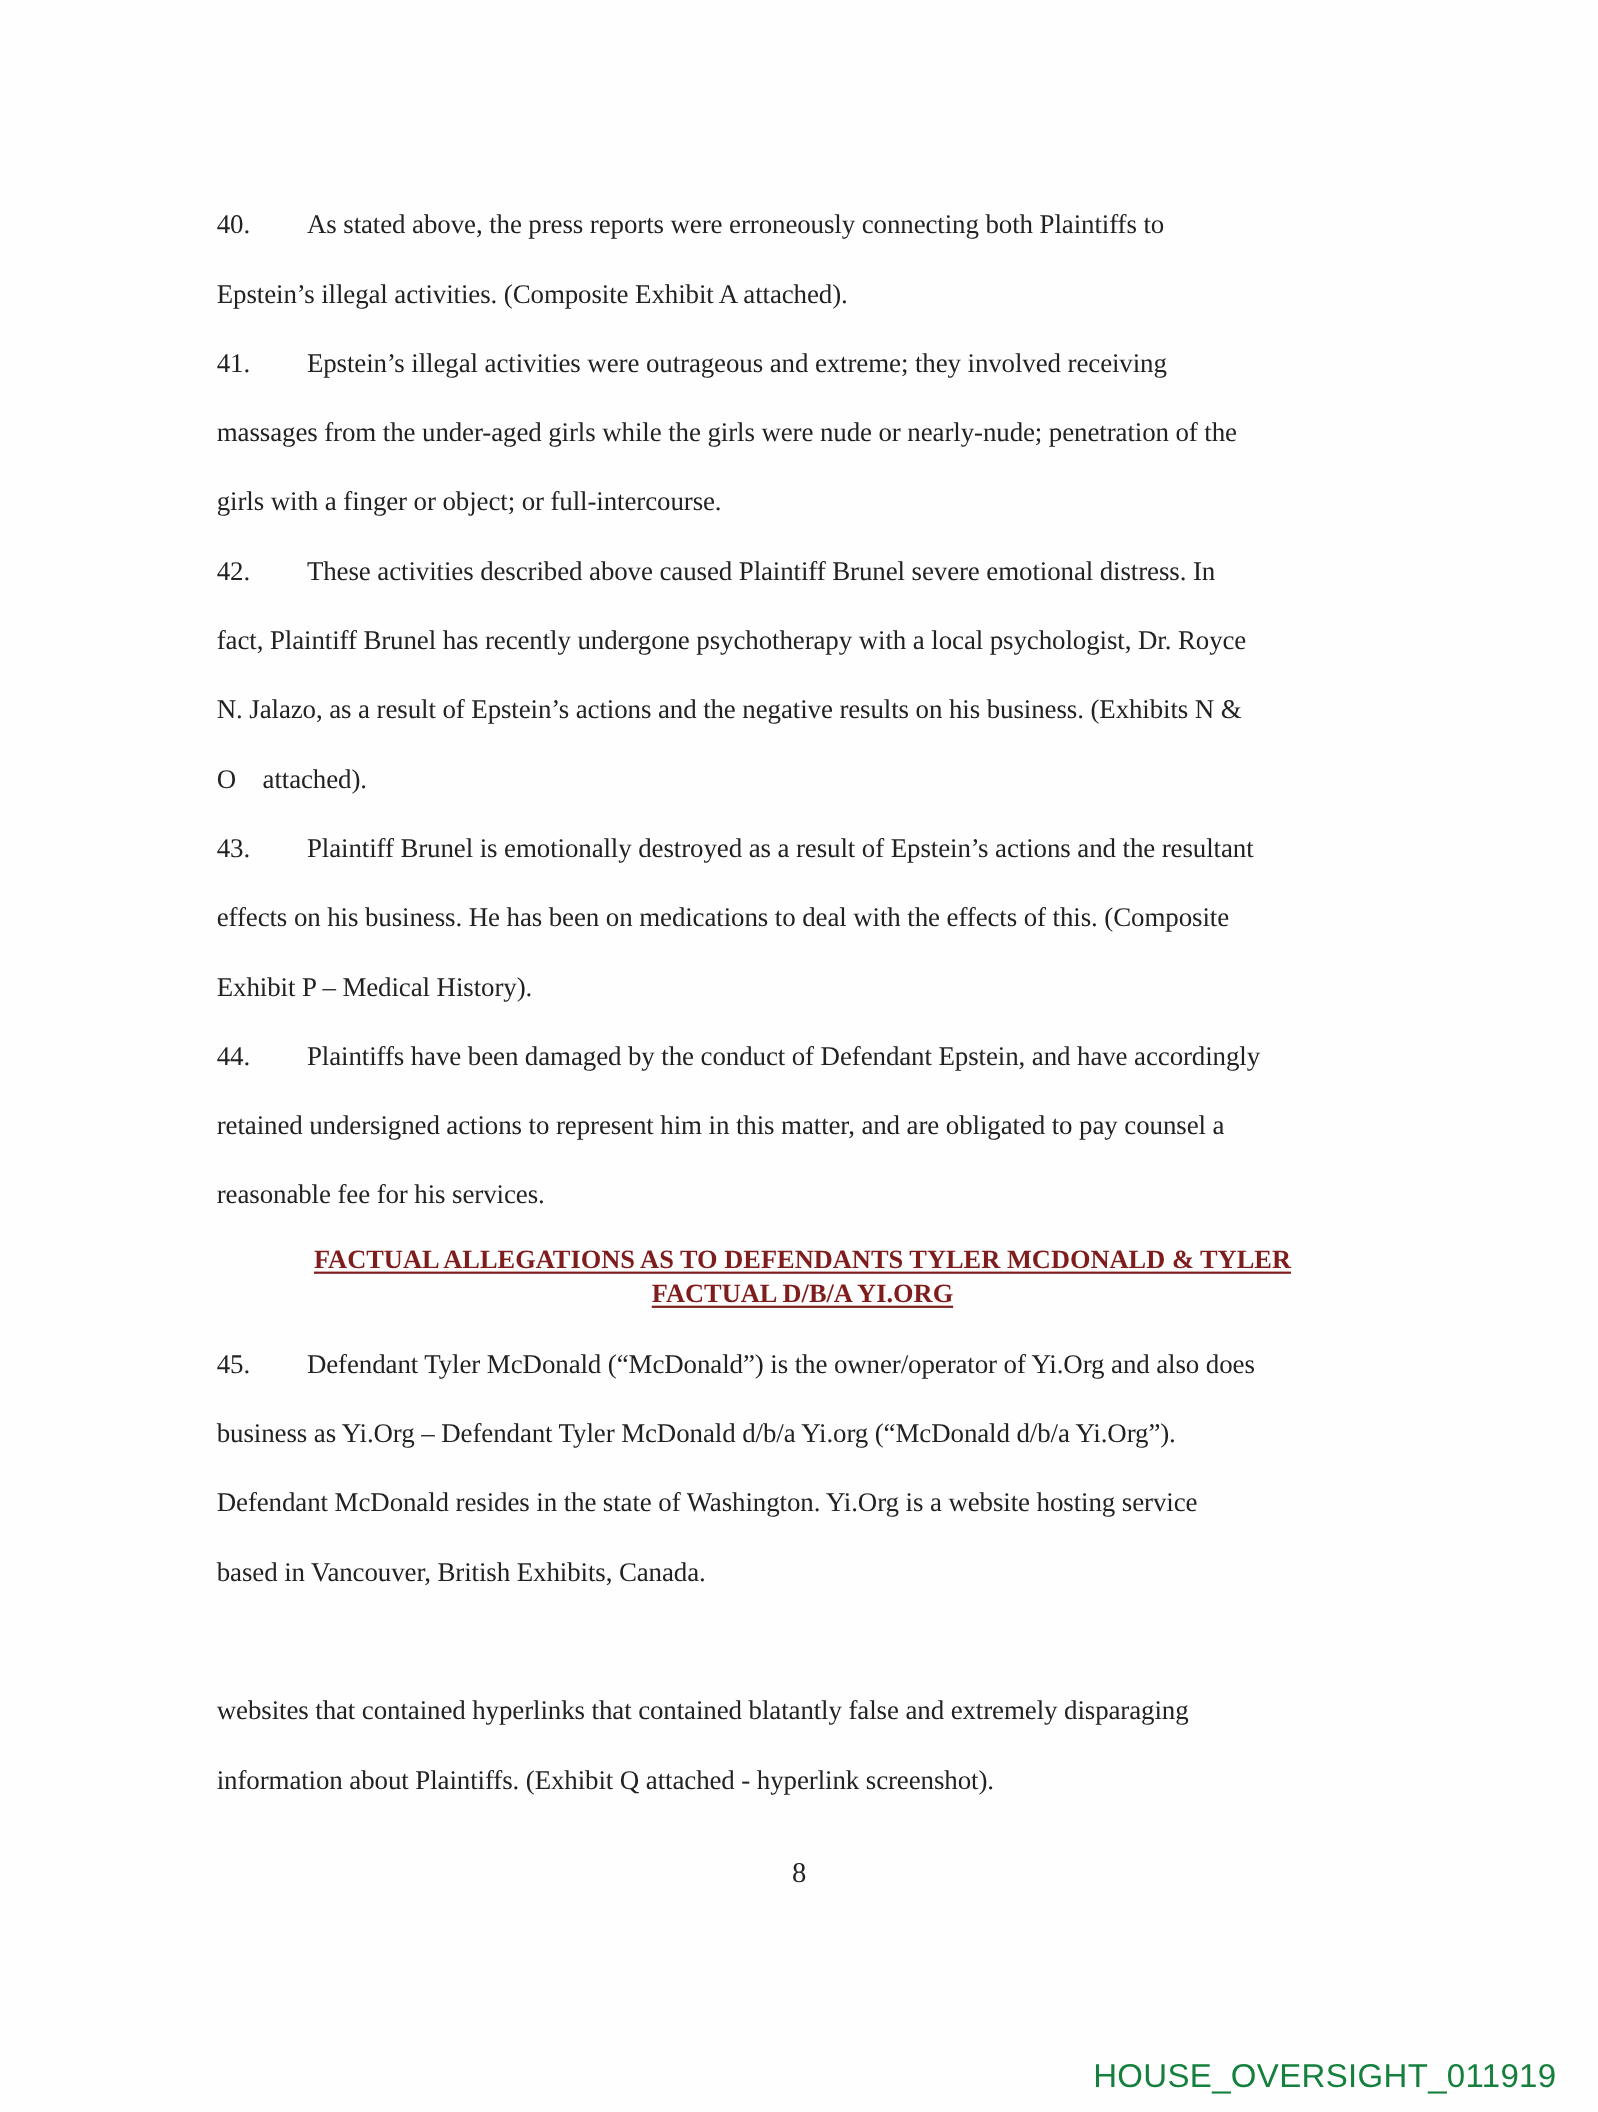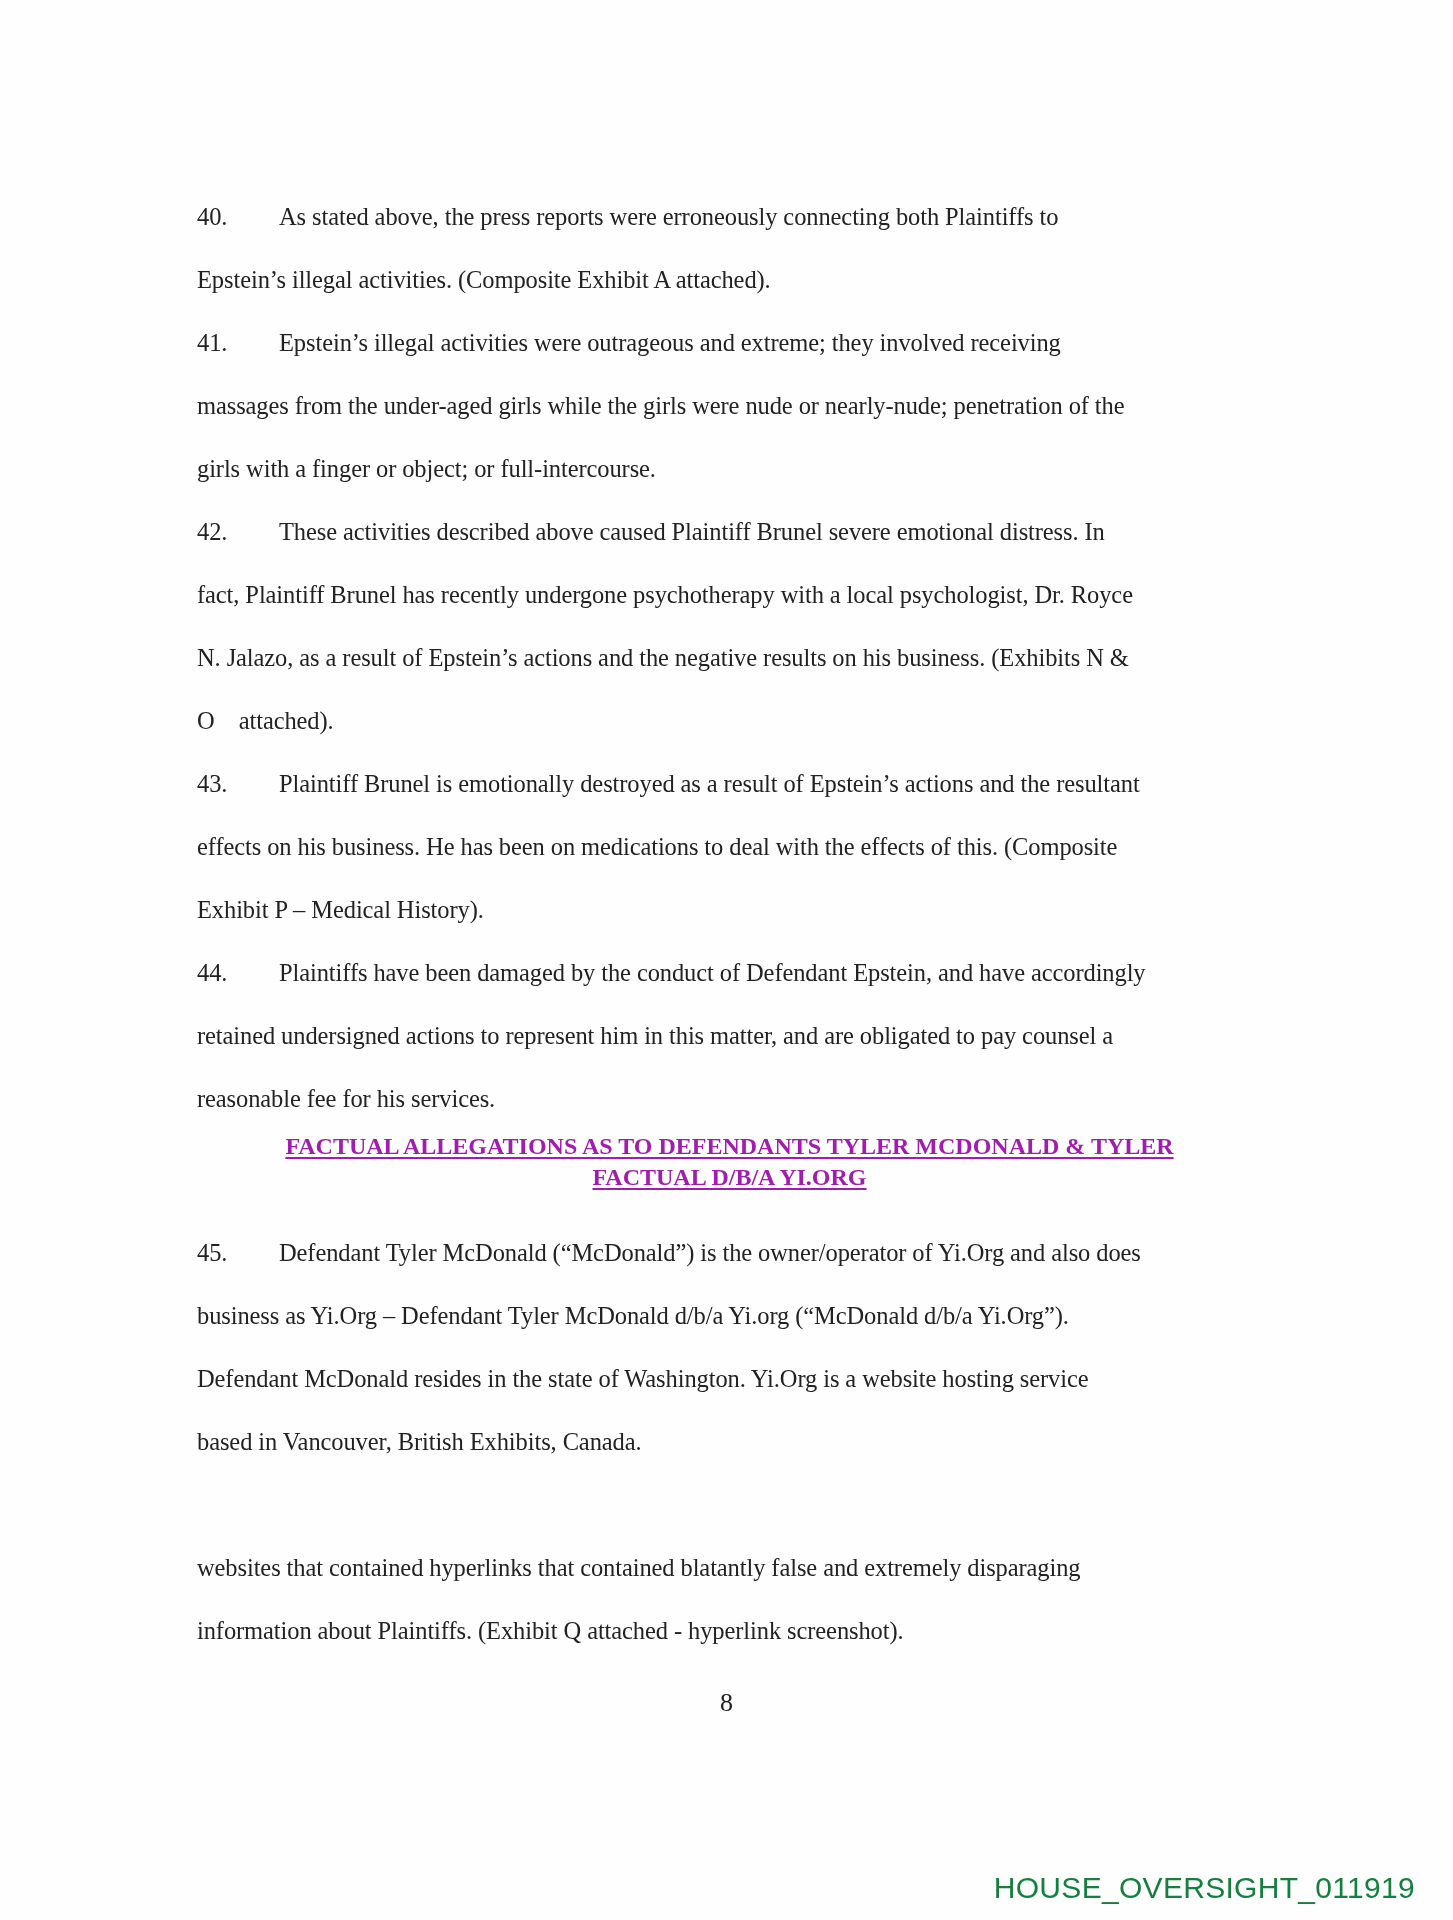--- a/index.html
+++ b/index.html
@@ -7,29 +7,28 @@
   .page {
     position: absolute; left: 0; top: 0; width: 1453px; height: 1920px;
     background: #fefefe;
     font-family: "Liberation Serif", "DejaVu Serif", serif;
     color: #222;
   }
   .line {
     position: absolute; left: 197px; width: 1065px;
     font-size: 24.5px; line-height: 30px; white-space: nowrap;
     letter-spacing: -0.1px;
-    margin-top: 12px;
   }
   .num { display: inline-block; width: 82px; }
   .heading {
     position: absolute; left: 197px; width: 1065px; text-align: center;
     font-family: "Liberation Serif", "DejaVu Serif", serif;
     font-weight: bold; font-size: 24px; line-height: 31px;
     text-decoration: underline; text-decoration-thickness: 2px;
-    text-underline-offset: 3px; color: #a21caf;
+    text-underline-offset: 3px; color: #7f1d1d;
   }
   .pagenum {
     position: absolute; left: 0; width: 1453px; top: 1688px; text-align: center;
     font-size: 26px; line-height: 30px;
   }
   .footer {
     position: absolute; right: 38px; top: 1873px;
     font-family: "Liberation Sans", "DejaVu Sans", sans-serif;
     font-size: 30px; line-height: 30px; color: #15803d; letter-spacing: 0.3px;
   }

